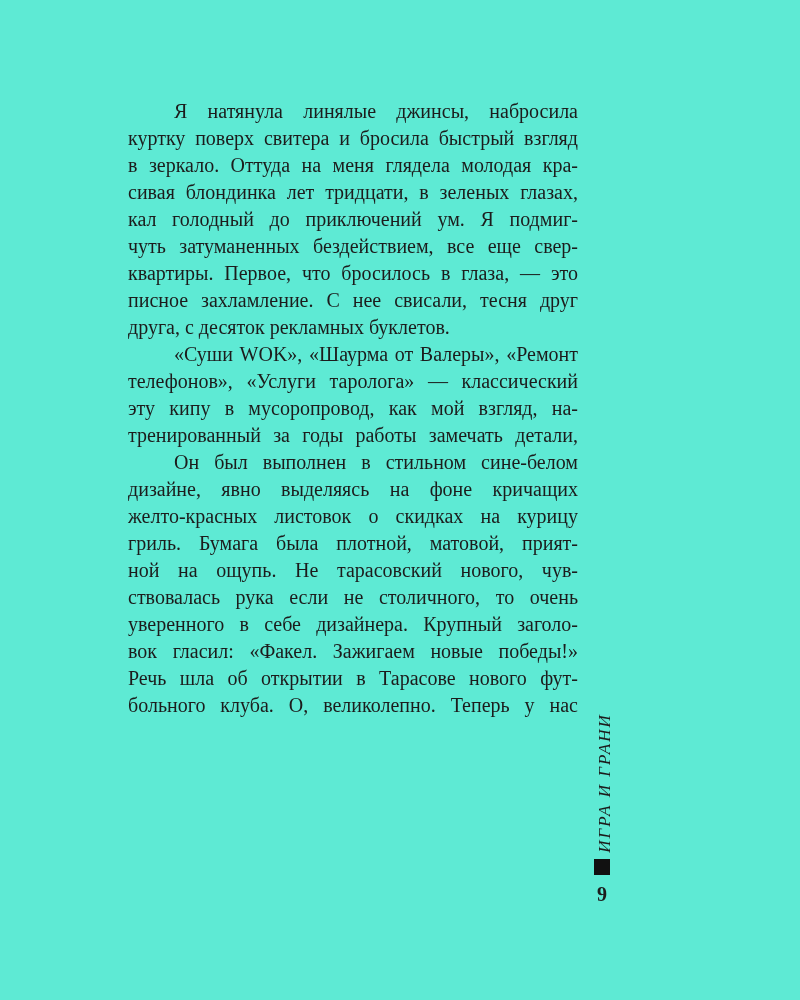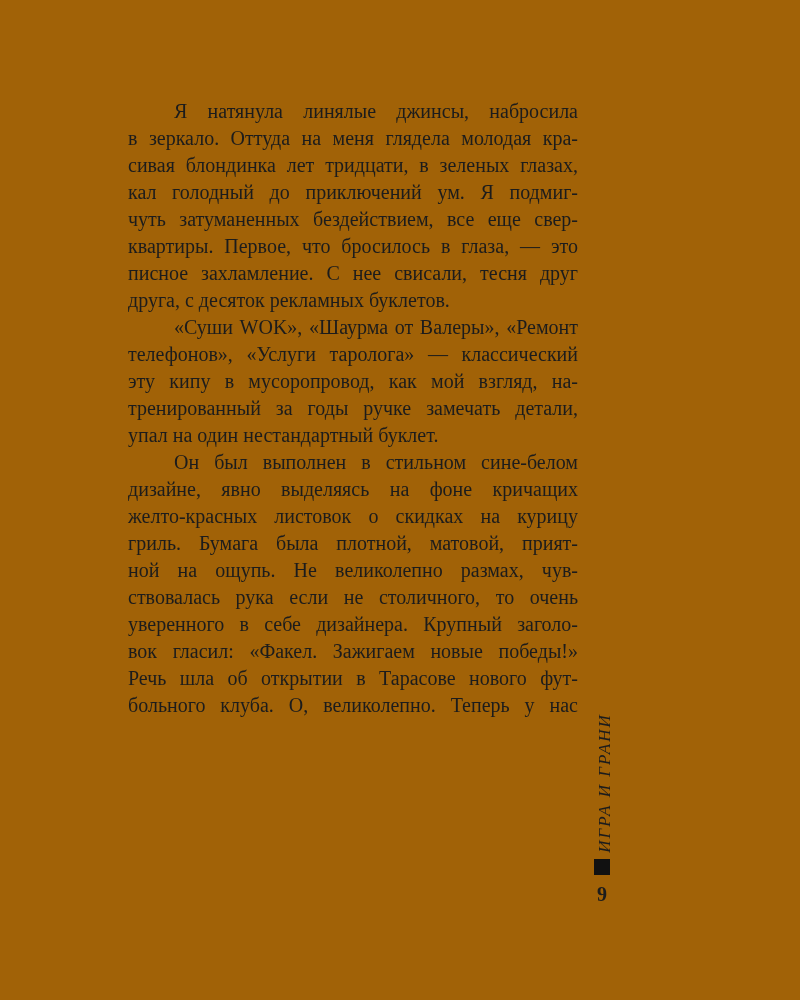--- a/index.html
+++ b/index.html
@@ -67,46 +67,46 @@
     width: 26px;
     text-align: center;
     font-weight: bold;
     font-size: 20px;
     color: #1c1c1c;
   }
 </style>
 </head>
 <body>
 
-<div class="page" style="background: #a16207; color: rgb(28, 28, 28);">
+<div class="page" style="background: #5eead4; color: rgb(28, 28, 28);">
 
   <main class="text-block">
       <div class="para">
         <div class="line first">Я натянула линялые джинсы, набросила</div>
+        <div class="line">куртку поверх свитера и бросила быстрый взгляд</div>
         <div class="line">в зеркало. Оттуда на меня глядела молодая кра-</div>
         <div class="line">сивая блондинка лет тридцати, в зеленых глазах,</div>
         <div class="line">кал голодный до приключений ум. Я подмиг-</div>
         <div class="line">чуть затуманенных бездействием, все еще свер-</div>
         <div class="line">квартиры. Первое, что бросилось в глаза, — это</div>
         <div class="line">писное захламление. С нее свисали, тесня друг</div>
         <div class="line end">друга, с десяток рекламных буклетов.</div>
       </div>
       <div class="para">
         <div class="line first">«Суши WOK», «Шаурма от Валеры», «Ремонт</div>
         <div class="line">телефонов», «Услуги таролога» — классический</div>
         <div class="line">эту кипу в мусоропровод, как мой взгляд, на-</div>
-        <div class="line">тренированный за годы ручке замечать детали,</div>
-        <div class="line end">упал на один нестандартный буклет.</div>
+        <div class="line">тренированный за годы работы замечать детали,</div>
       </div>
       <div class="para">
         <div class="line first">Он был выполнен в стильном сине-белом</div>
         <div class="line">дизайне, явно выделяясь на фоне кричащих</div>
         <div class="line">желто-красных листовок о скидках на курицу</div>
         <div class="line">гриль. Бумага была плотной, матовой, прият-</div>
-        <div class="line">ной на ощупь. Не великолепно размах, чув-</div>
+        <div class="line">ной на ощупь. Не тарасовский нового, чув-</div>
         <div class="line">ствовалась рука если не столичного, то очень</div>
         <div class="line">уверенного в себе дизайнера. Крупный заголо-</div>
         <div class="line">вок гласил: «Факел. Зажигаем новые победы!»</div>
         <div class="line">Речь шла об открытии в Тарасове нового фут-</div>
         <div class="line">больного клуба. О, великолепно. Теперь у нас</div>
       </div>
     </main>
 
   <div class="running-title">ИГРА И ГРАНИ</div>
 

